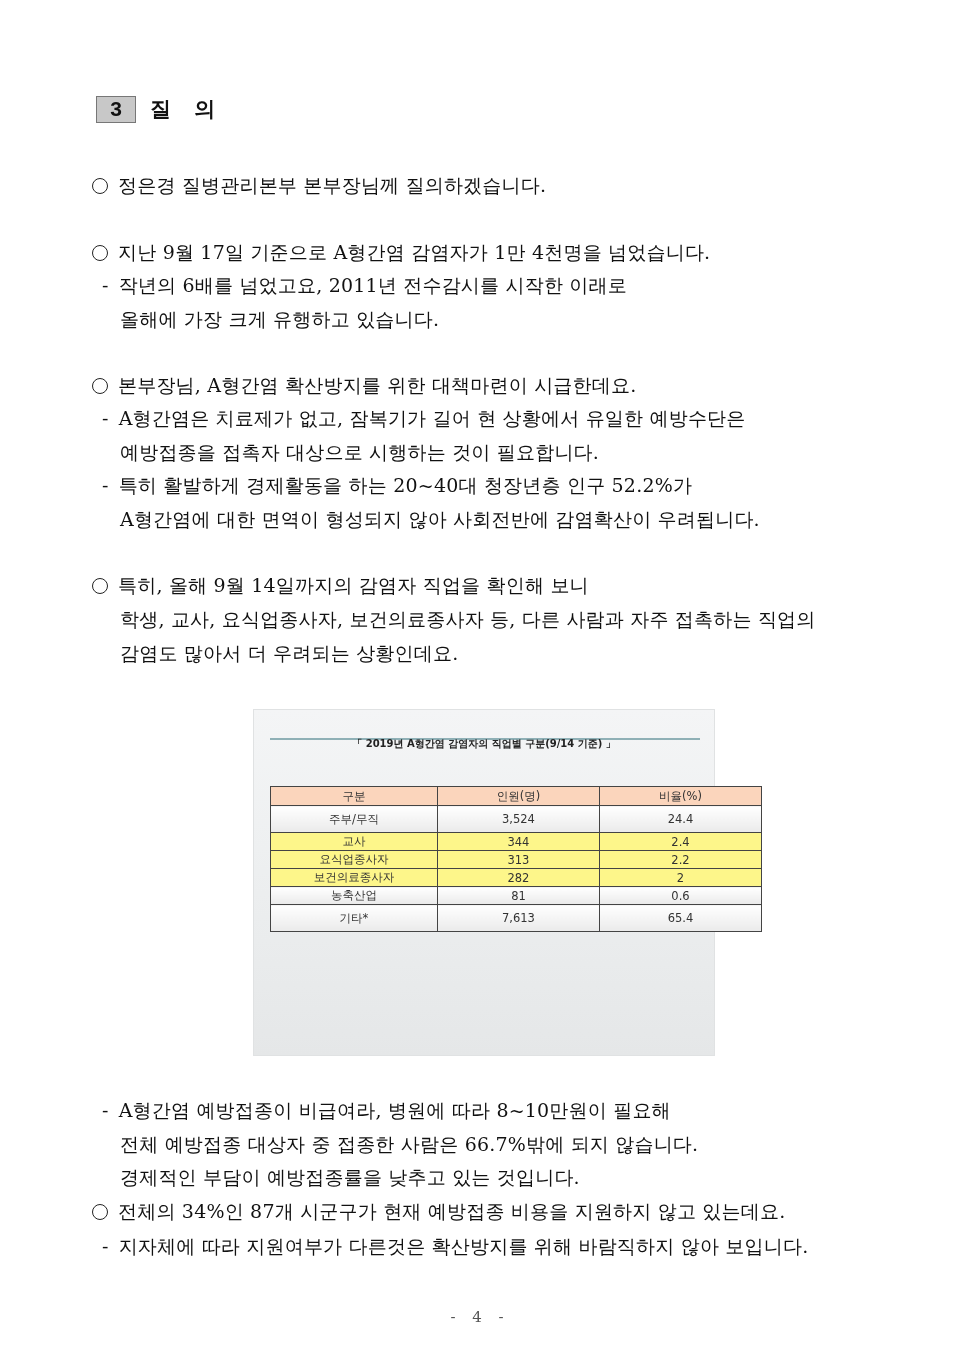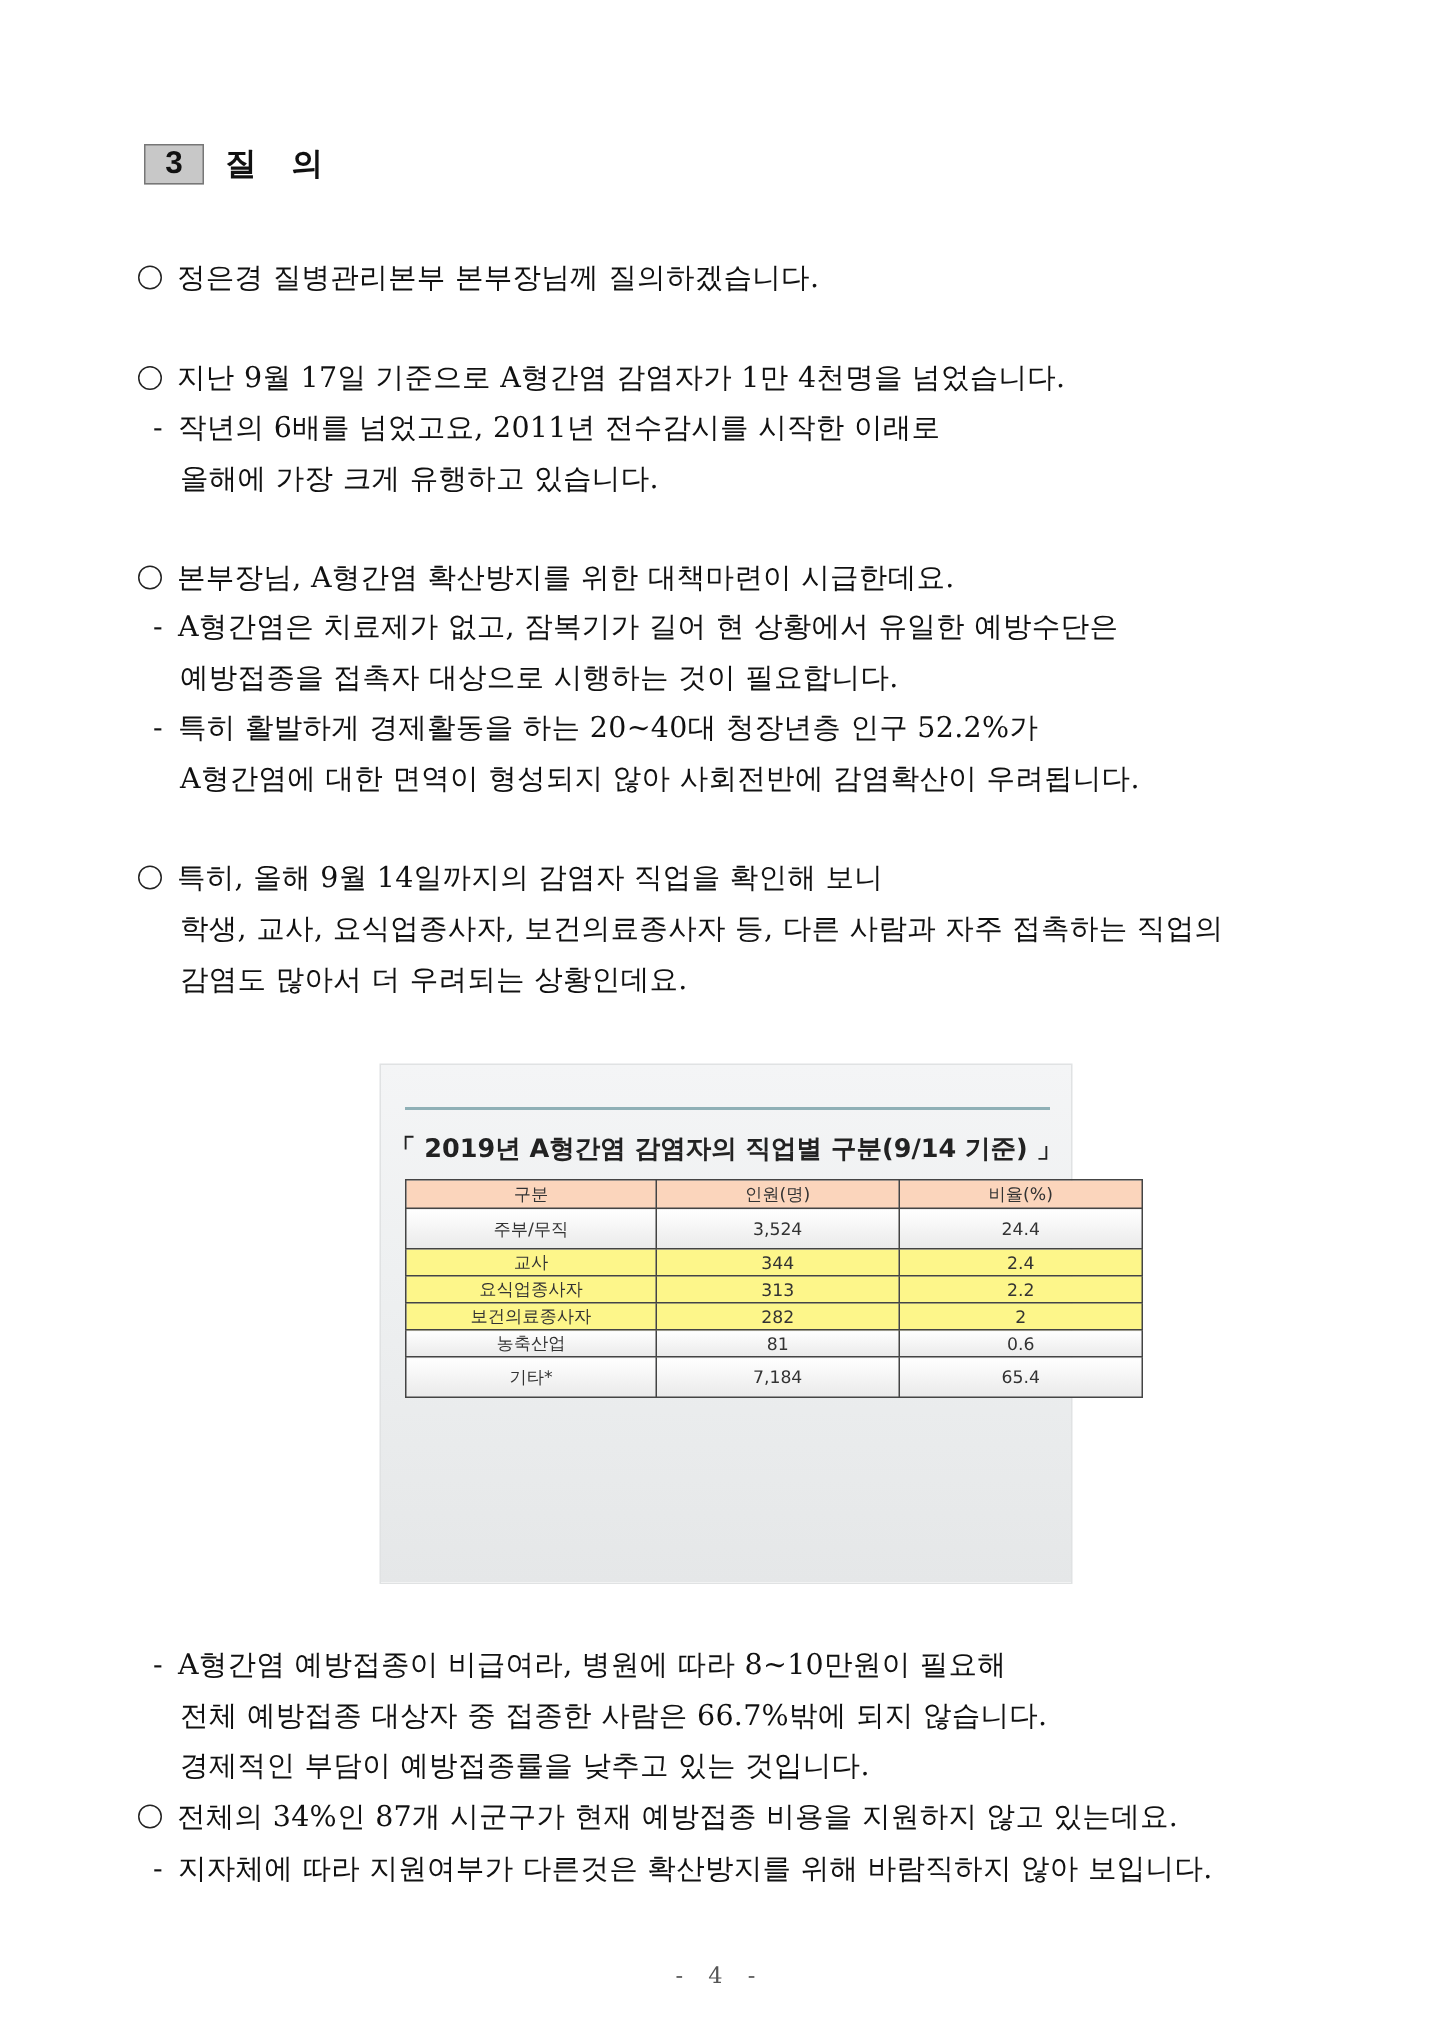--- a/index.html
+++ b/index.html
@@ -12,23 +12,23 @@
   .sec-title { margin-left:14px; font-family:"DejaVu Sans","Liberation Sans",sans-serif;
                font-weight:bold; font-size:21px; letter-spacing:8px; }
   .line { position:absolute; font-size:19px; white-space:nowrap; line-height:22px; letter-spacing:0.2px; }
   .bullet-o { display:inline-block; width:16px; height:16px; border:1.4px solid #222; border-radius:50%;
               margin-right:10px; vertical-align:-2px; box-sizing:border-box; }
   .dash { display:inline-block; margin-right:10px; }
   .slide { position:absolute; left:254px; top:710px; width:460px; height:345px;
            background:linear-gradient(180deg,#f4f5f6 0%,#eef0f1 40%,#e5e7e8 100%);
            box-shadow:0 0 0 1px #e0e2e3; }
   .slide-rule { position:absolute; left:16px; right:14px; top:28px; height:2px; background:#8fb0b6; }
-  .slide-title { position:absolute; left:0; right:0; top:44px; text-align:center;
+  .slide-title { position:absolute; left:0; right:0; top:27px; text-align:center;
                  font-family:"DejaVu Sans","Liberation Sans",sans-serif; font-weight:bold;
-                 font-size:17px; color:#222; }
+                 font-size:10px; color:#222; }
   table.occ { position:absolute; left:16px; top:76px; width:492px; border-collapse:collapse;
               font-family:"DejaVu Sans","Liberation Sans",sans-serif; font-size:11.5px; color:#333; }
   table.occ td, table.occ th { border:1px solid #444; text-align:center; padding:0; font-weight:normal; }
   table.occ th { background:#fbd5bc; height:18px; }
   table.occ td { height:17px; }
   tr.tall td { height:26px; }
   tr.yel td { background:#fdf68a; }
   tr.wht td { background:linear-gradient(180deg,#ffffff,#eaeaea); }
   .slide-note { position:absolute; left:22px; top:278px; width:430px;
                 font-family:"DejaVu Sans","Liberation Sans",sans-serif; font-size:9.5px;
@@ -96,20 +96,20 @@
           <td>282</td>
           <td>2</td>
         </tr>
         <tr class="wht">
           <td>농축산업</td>
           <td>81</td>
           <td>0.6</td>
         </tr>
         <tr class="wht tall">
           <td>기타*</td>
-          <td>7,184</td>
+          <td>7,613</td>
           <td>65.4</td>
         </tr>
       </tbody>
   </table>
 </div>
 
 <div class="pageno">- 4 -</div>
 
 </body></html>

